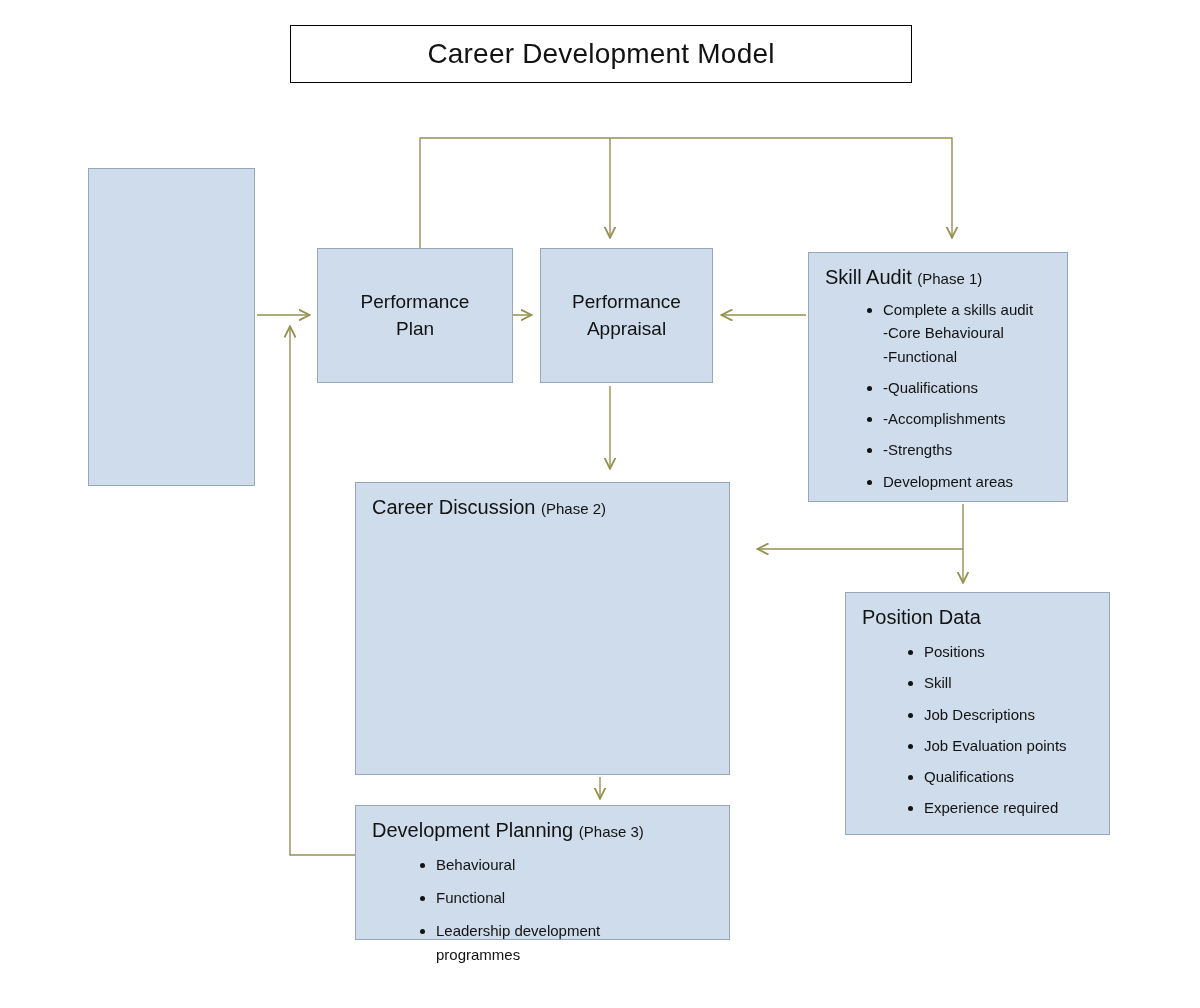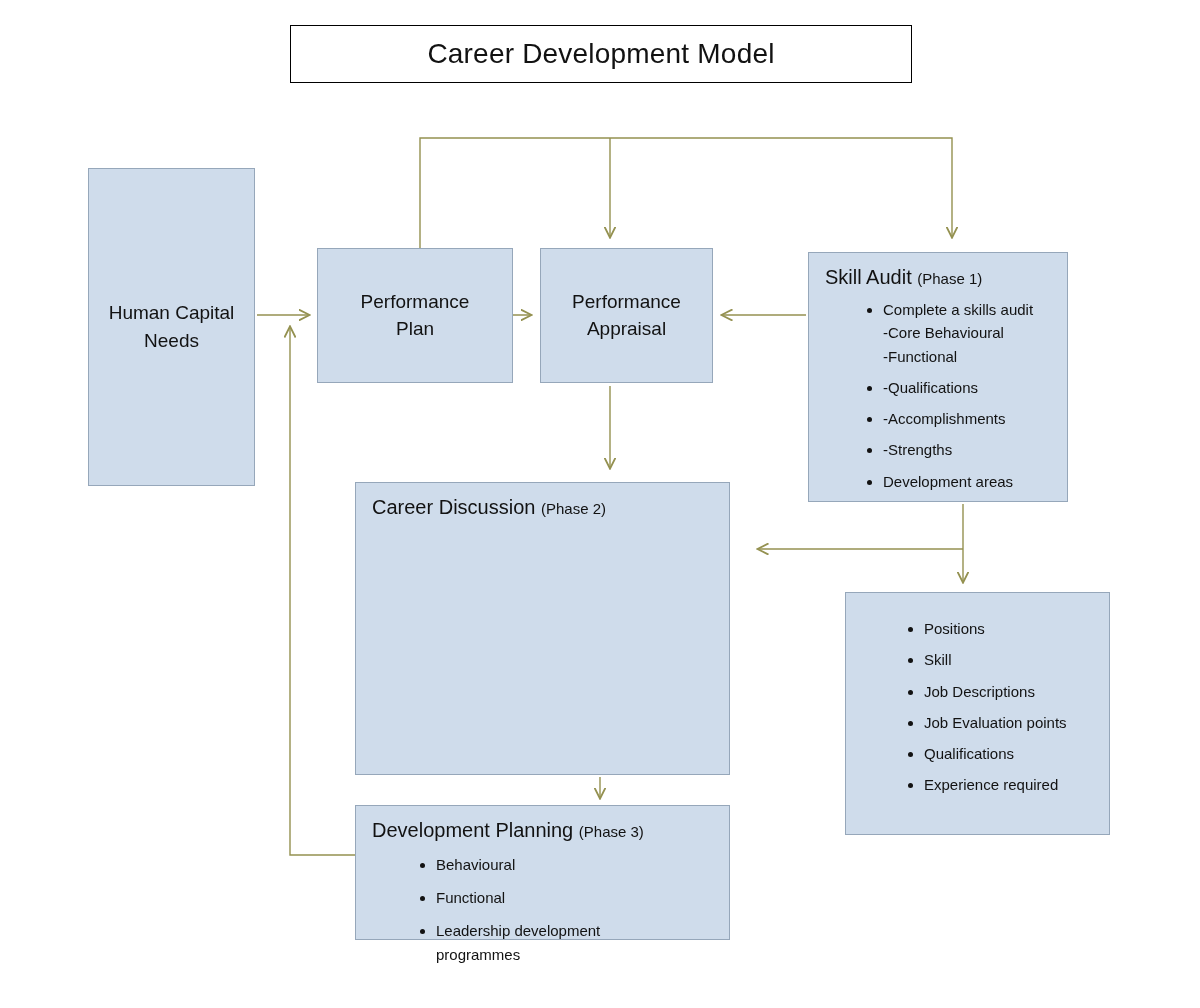--- a/index.html
+++ b/index.html
@@ -85,21 +85,20 @@
     <path d="M963 549 L758 549" fill="none" stroke="#949150" stroke-width="1.4" marker-end="url(#arw)"></path>
 
     <path d="M600 777 L600 798" fill="none" stroke="#949150" stroke-width="1.4" marker-end="url(#arw)"></path>
   </svg>
 
   <div class="title-box">
     <span>Career Development Model</span>
   </div>
 
   <div class="box bs">
-    <div class="bs-line">Human Capital Needs</div>
   </div>
 
   <div class="box pp center-label">
     <span>Performance Plan</span>
   </div>
 
   <div class="box pa center-label">
     <span>Performance Appraisal</span>
   </div>
 
@@ -122,20 +121,23 @@
   </div>
 
   <div class="box list cd">
     <div class="hdr">
       <span>Career Discussion</span>
       <span class="phase">(Phase 2)</span>
     </div>
   </div>
 
   <div class="box list pd">
+    <div class="hdr">
+      <span>Position Data</span>
+    </div>
     <ul>
       <li>Positions</li>
       <li>Skill</li>
       <li>Job Descriptions</li>
       <li>Job Evaluation points</li>
       <li>Qualifications</li>
       <li>Experience required</li>
     </ul>
   </div>
 

